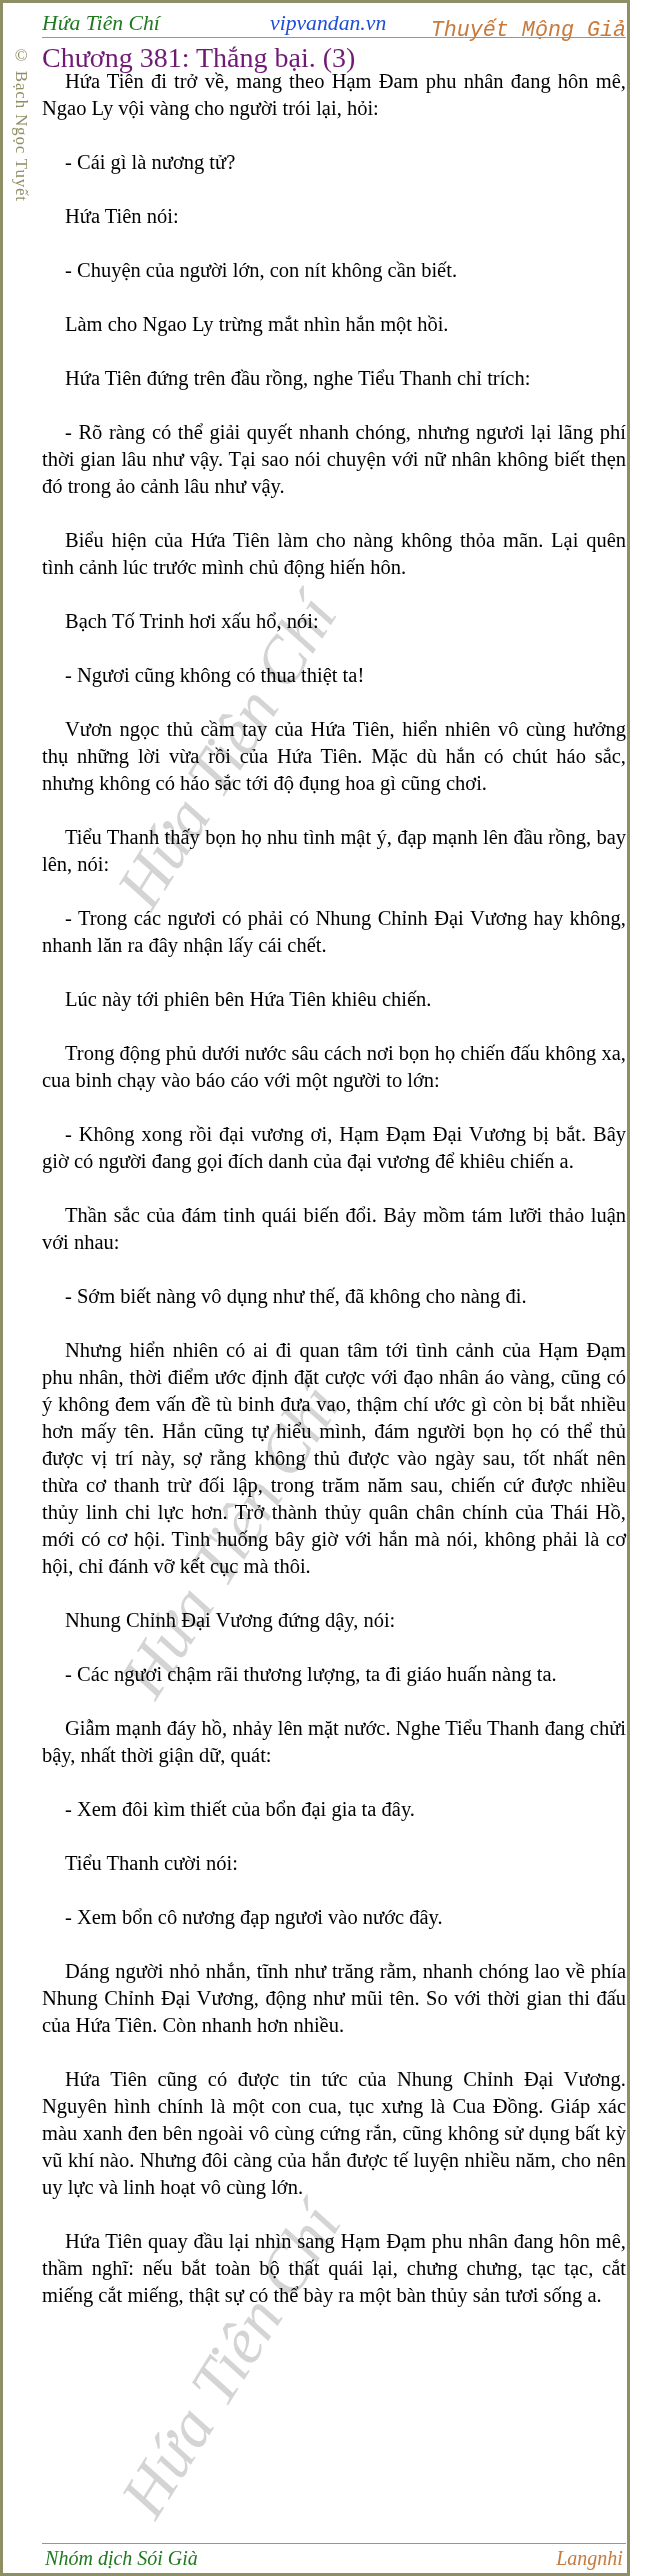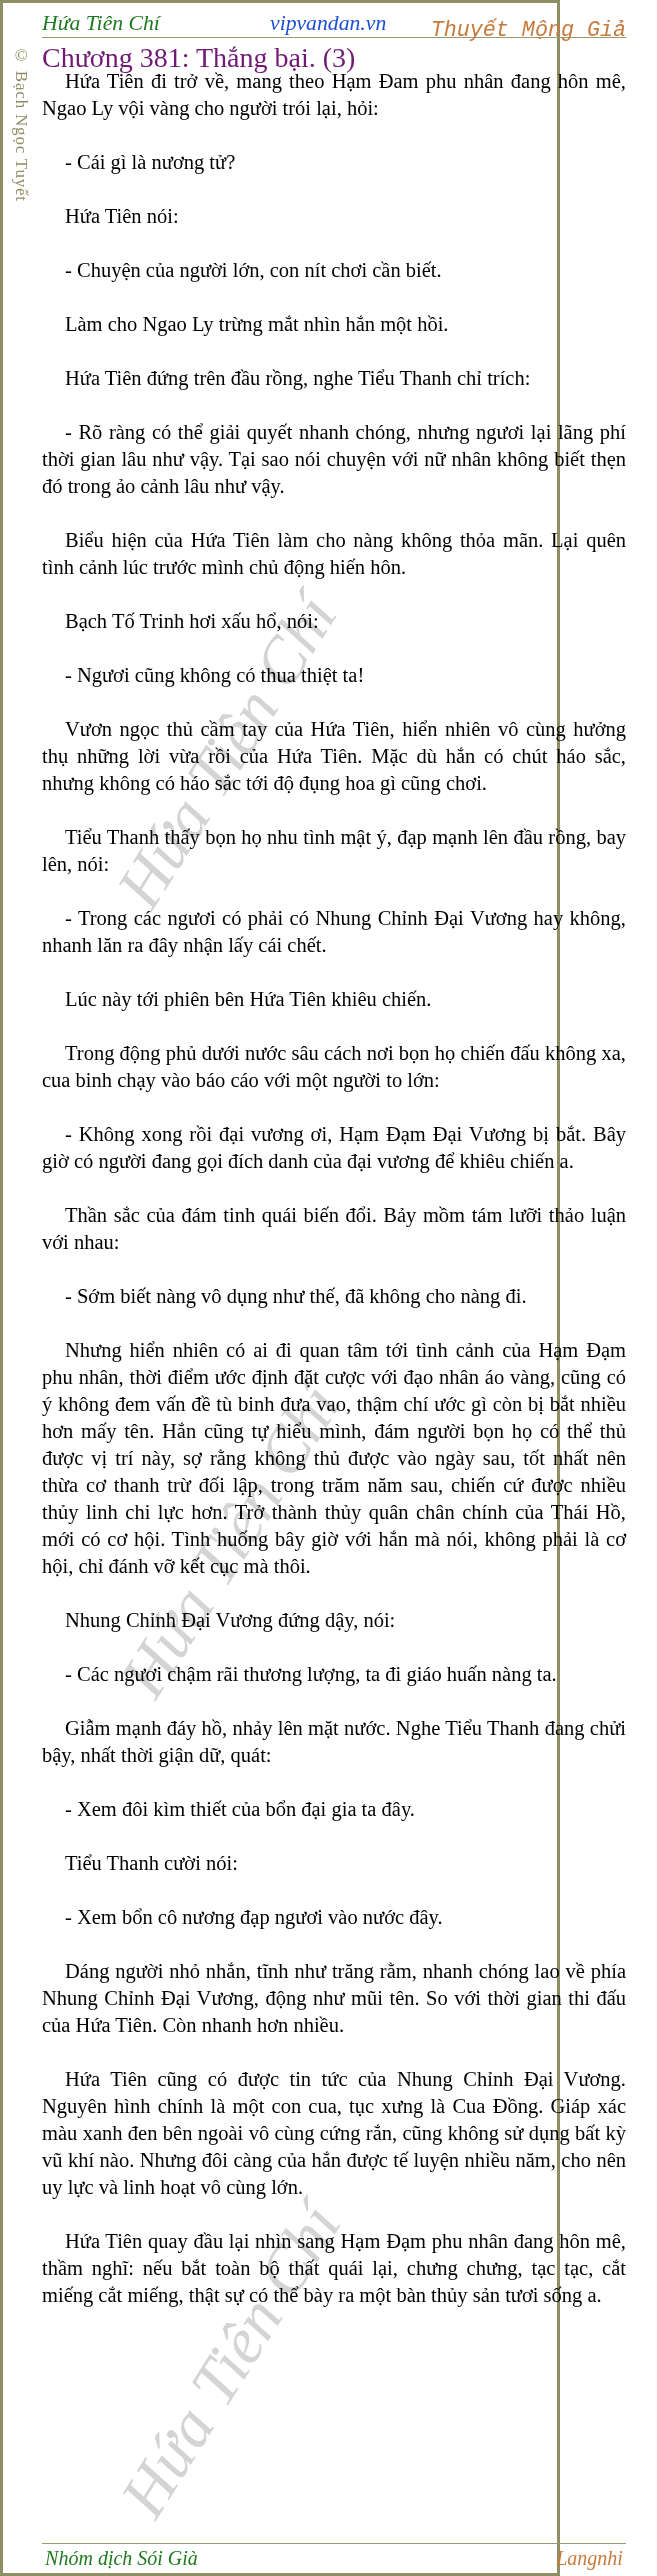--- a/index.html
+++ b/index.html
@@ -1,18 +1,18 @@
 <!DOCTYPE html>
 <html style="font-size:12.4px"><head>
 <meta charset="utf-8">
 <style>
   html, body { margin: 0; padding: 0; background: #ffffff; }
   body { width: 658px; height: 2576px; position: relative; overflow: hidden; }
   .frame {
-    position: absolute; left: 0; top: 0; width: 560px; height: 2576px;
+    position: absolute; left: 0; top: 0; width: 630px; height: 2576px;
     box-sizing: border-box; border: 3.1px solid #8f8f66; background: #ffffff;
   }
   .header {
     position: absolute; left: 39px; top: 4.6px; width: 584px; height: 29px;
     border-bottom: 1.5px solid #9a9a70;
     font-family: "Liberation Serif", serif; font-style: italic; font-size: 21.7px;
   }
   .header .left { position: absolute; left: 0; top: 3.1px; color: #1f7a1f; }
   .header .center { position: absolute; left: 228px; top: 3.1px; color: #1d4ed8; }
   .header .right { position: absolute; right: 0; top: 10px; color: #c87a3c; font-family: Liberation Mono, monospace; }
@@ -64,21 +64,21 @@
   <div class="title">Chương 381: Thắng bại. (3)</div>
 
   <div class="watermark" style="left:162px; top:843px;">Hứa Tiên Chí</div>
   <div class="watermark" style="left:166px; top:1632px;">Hứa Tiên Chí</div>
   <div class="watermark" style="left:166px; top:2452px;">Hứa Tiên Chí</div>
 
   <div class="content">
     <p>Hứa Tiên đi trở về, mang theo Hạm Đam phu nhân đang hôn mê, Ngao Ly vội vàng cho người trói lại, hỏi:</p>
     <p>- Cái gì là nương tử?</p>
     <p>Hứa Tiên nói:</p>
-    <p>- Chuyện của người lớn, con nít chơi cần biết.</p>
+    <p>- Chuyện của người lớn, con nít không cần biết.</p>
     <p>Làm cho Ngao Ly trừng mắt nhìn hắn một hồi.</p>
     <p>Hứa Tiên đứng trên đầu rồng, nghe Tiểu Thanh chỉ trích:</p>
     <p>- Rõ ràng có thể giải quyết nhanh chóng, nhưng ngươi lại lãng phí thời gian lâu như vậy. Tại sao nói chuyện với nữ nhân không biết thẹn đó trong ảo cảnh lâu như vậy.</p>
     <p>Biểu hiện của Hứa Tiên làm cho nàng không thỏa mãn. Lại quên tình cảnh lúc trước mình chủ động hiến hôn.</p>
     <p>Bạch Tố Trinh hơi xấu hổ, nói:</p>
     <p>- Ngươi cũng không có thua thiệt ta!</p>
     <p>Vươn ngọc thủ cầm tay của Hứa Tiên, hiển nhiên vô cùng hưởng thụ những lời vừa rồi của Hứa Tiên. Mặc dù hắn có chút háo sắc, nhưng không có háo sắc tới độ đụng hoa gì cũng chơi.</p>
     <p>Tiểu Thanh thấy bọn họ nhu tình mật ý, đạp mạnh lên đầu rồng, bay lên, nói:</p>
     <p>- Trong các ngươi có phải có Nhung Chỉnh Đại Vương hay không, nhanh lăn ra đây nhận lấy cái chết.</p>
     <p>Lúc này tới phiên bên Hứa Tiên khiêu chiến.</p>

